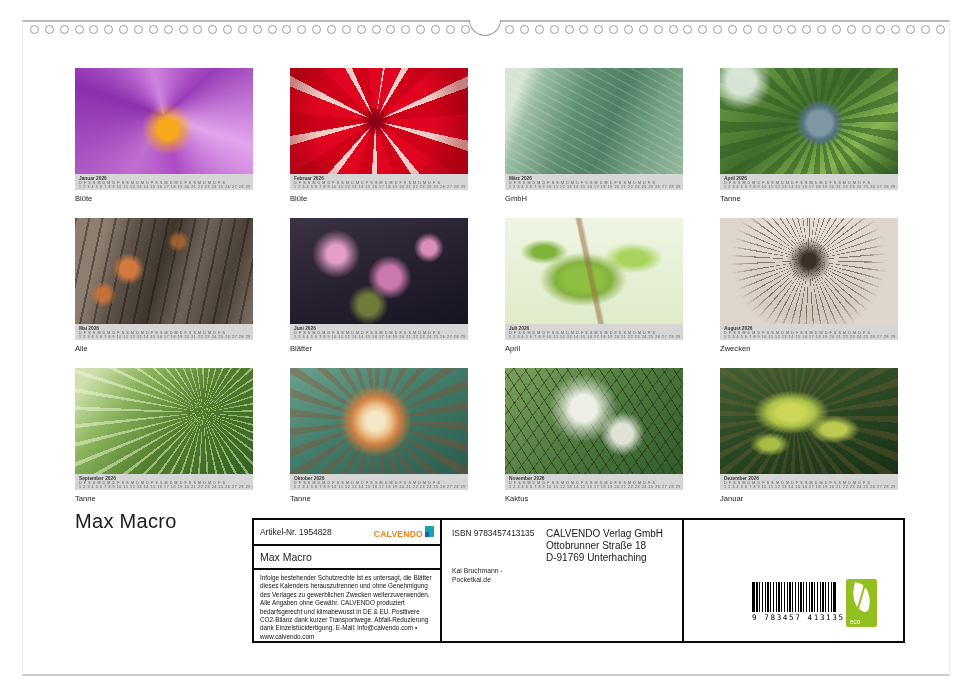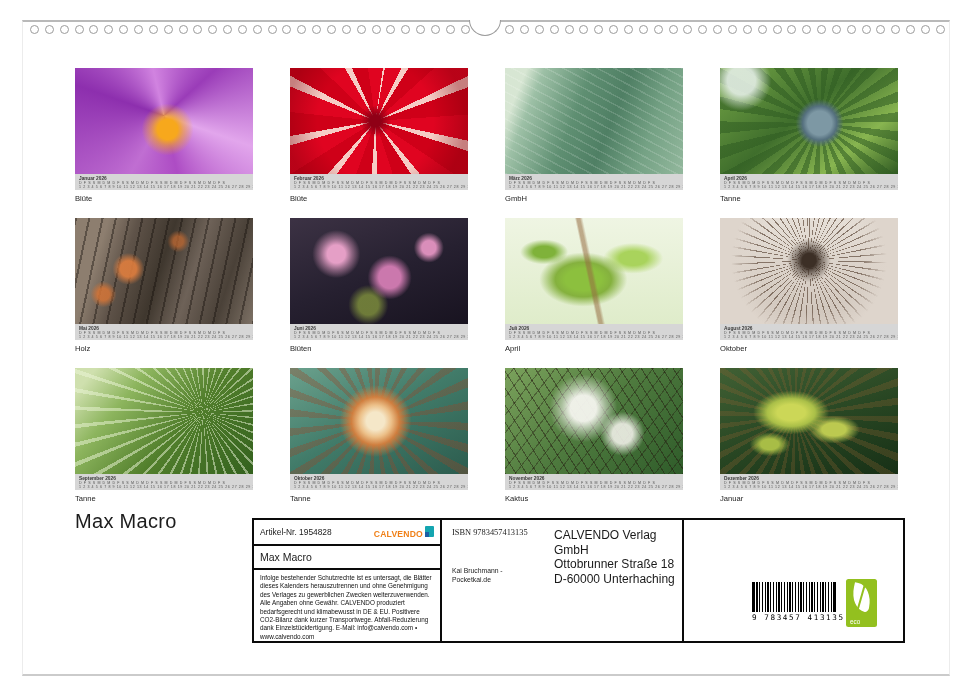--- a/index.html
+++ b/index.html
@@ -115,22 +115,22 @@
   .logo-name { color:#f08018; font-weight:bold; font-size:8.6px; letter-spacing:.2px; line-height:8px; }
   .logo-tagbar { height:2.5px; width:34px; background:#14a5b0; margin:1px 0 0 auto; border-radius:1px; }
   .logo-icon { width:9px; height:11px; background:#14a5b0; position:relative; border-radius:1px; }
   .logo-icon-accent { position:absolute; left:0; bottom:0; width:4px; height:5px; background:#1b5ea6; }
   .row-title {
     height:26px; border-bottom:2px solid #0a0a0a; box-sizing:border-box;
     display:flex; align-items:center; padding:0 6px; font-size:10.5px;
   }
   .row-legal { flex:1; padding:4px 6px 0; font-size:6.35px; line-height:1.32; color:#111; }
   .col-mid { width:242px; border-right:2px solid #0a0a0a; box-sizing:border-box; position:relative; }
-  .isbn { position:absolute; left:10px; top:8px; font-size:8.4px;font-family:Liberation Serif, serif; }
-  .publisher { position:absolute; left:112px; top:8px; font-size:12px; line-height:1.22; }
+  .isbn { position:absolute; left:10px; top:8px; font-size:8.4px; }
+  .publisher { position:absolute; left:104px; top:8px; font-size:10px; line-height:1.22; }
   .author { position:absolute; left:10px; top:47px; font-size:6.8px; line-height:1.3; color:#222; }
   .col-right { flex:1; position:relative; }
   .barcode { position:absolute; left:68px; top:62px; width:84px; }
   .bars {
     height:30px;
     background:repeating-linear-gradient(90deg,
       #000 0 1px, #fff 1px 2px, #000 2px 4px, #fff 4px 5px,
       #000 5px 5.8px, #fff 5.8px 8px, #000 8px 9px, #fff 9px 11px);
     border-left:2px solid #000; border-right:2px solid #000;
   }
@@ -254,48 +254,48 @@
   <div class="cell-label">Tanne</div>
 </div>
 
 <div class="cell" style="left:75px;top:218px">
   <div class="photo p5"></div>
   <div class="strip">
     <div class="strip-month">Mai 2026</div>
     <div class="strip-row">D F S S M D M D F S S M D M D F S S M D M D F S S M D M D F S</div>
     <div class="strip-row">1 2 3 4 5 6 7 8 9 10 11 12 13 14 15 16 17 18 19 20 21 22 23 24 25 26 27 28 29 30 31</div>
   </div>
-  <div class="cell-label">Holz</div>
+  <div class="cell-label">Alle</div>
 </div>
 <div class="cell" style="left:290px;top:218px">
   <div class="photo p6"></div>
   <div class="strip">
     <div class="strip-month">Juni 2026</div>
     <div class="strip-row">D F S S M D M D F S S M D M D F S S M D M D F S S M D M D F S</div>
     <div class="strip-row">1 2 3 4 5 6 7 8 9 10 11 12 13 14 15 16 17 18 19 20 21 22 23 24 25 26 27 28 29 30 31</div>
   </div>
-  <div class="cell-label">Blüten</div>
+  <div class="cell-label">Blätter</div>
 </div>
 <div class="cell" style="left:505px;top:218px">
   <div class="photo p7"></div>
   <div class="strip">
     <div class="strip-month">Juli 2026</div>
     <div class="strip-row">D F S S M D M D F S S M D M D F S S M D M D F S S M D M D F S</div>
     <div class="strip-row">1 2 3 4 5 6 7 8 9 10 11 12 13 14 15 16 17 18 19 20 21 22 23 24 25 26 27 28 29 30 31</div>
   </div>
   <div class="cell-label">April</div>
 </div>
 <div class="cell" style="left:720px;top:218px">
   <div class="photo p8"></div>
   <div class="strip">
     <div class="strip-month">August 2026</div>
     <div class="strip-row">D F S S M D M D F S S M D M D F S S M D M D F S S M D M D F S</div>
     <div class="strip-row">1 2 3 4 5 6 7 8 9 10 11 12 13 14 15 16 17 18 19 20 21 22 23 24 25 26 27 28 29 30 31</div>
   </div>
-  <div class="cell-label">Oktober</div>
+  <div class="cell-label">Zwecken</div>
 </div>
 
 <div class="cell" style="left:75px;top:368px">
   <div class="photo p9"></div>
   <div class="strip">
     <div class="strip-month">September 2026</div>
     <div class="strip-row">D F S S M D M D F S S M D M D F S S M D M D F S S M D M D F S</div>
     <div class="strip-row">1 2 3 4 5 6 7 8 9 10 11 12 13 14 15 16 17 18 19 20 21 22 23 24 25 26 27 28 29 30 31</div>
   </div>
   <div class="cell-label">Tanne</div>
@@ -345,21 +345,21 @@
       </span>
     </div>
     <div class="row-title">Max Macro</div>
     <div class="row-legal">Infolge bestehender Schutzrechte ist es untersagt, die Blätter dieses Kalenders herauszutrennen und ohne Genehmigung des Verlages zu gewerblichen Zwecken weiterzuverwenden. Alle Angaben ohne Gewähr. CALVENDO produziert bedarfsgerecht und klimabewusst in DE &amp; EU. Positivere CO2-Bilanz dank kurzer Transportwege. Abfall-Reduzierung dank Einzelstückfertigung. E-Mail: info@calvendo.com • www.calvendo.com</div>
   </div>
   <div class="col-mid">
     <div class="isbn">ISBN 9783457413135</div>
     <div class="publisher">
       <div>CALVENDO Verlag GmbH</div>
       <div>Ottobrunner Straße 18</div>
-      <div>D-60000 Unterhaching</div>
+      <div>D-91769 Unterhaching</div>
     </div>
     <div class="author">
       <div>Kai Bruchmann -</div>
       <div>Pocketkai.de</div>
     </div>
   </div>
   <div class="col-right">
     <div class="barcode">
       <div class="bars"></div>
       <div class="barcode-num">9 783457 413135</div>

